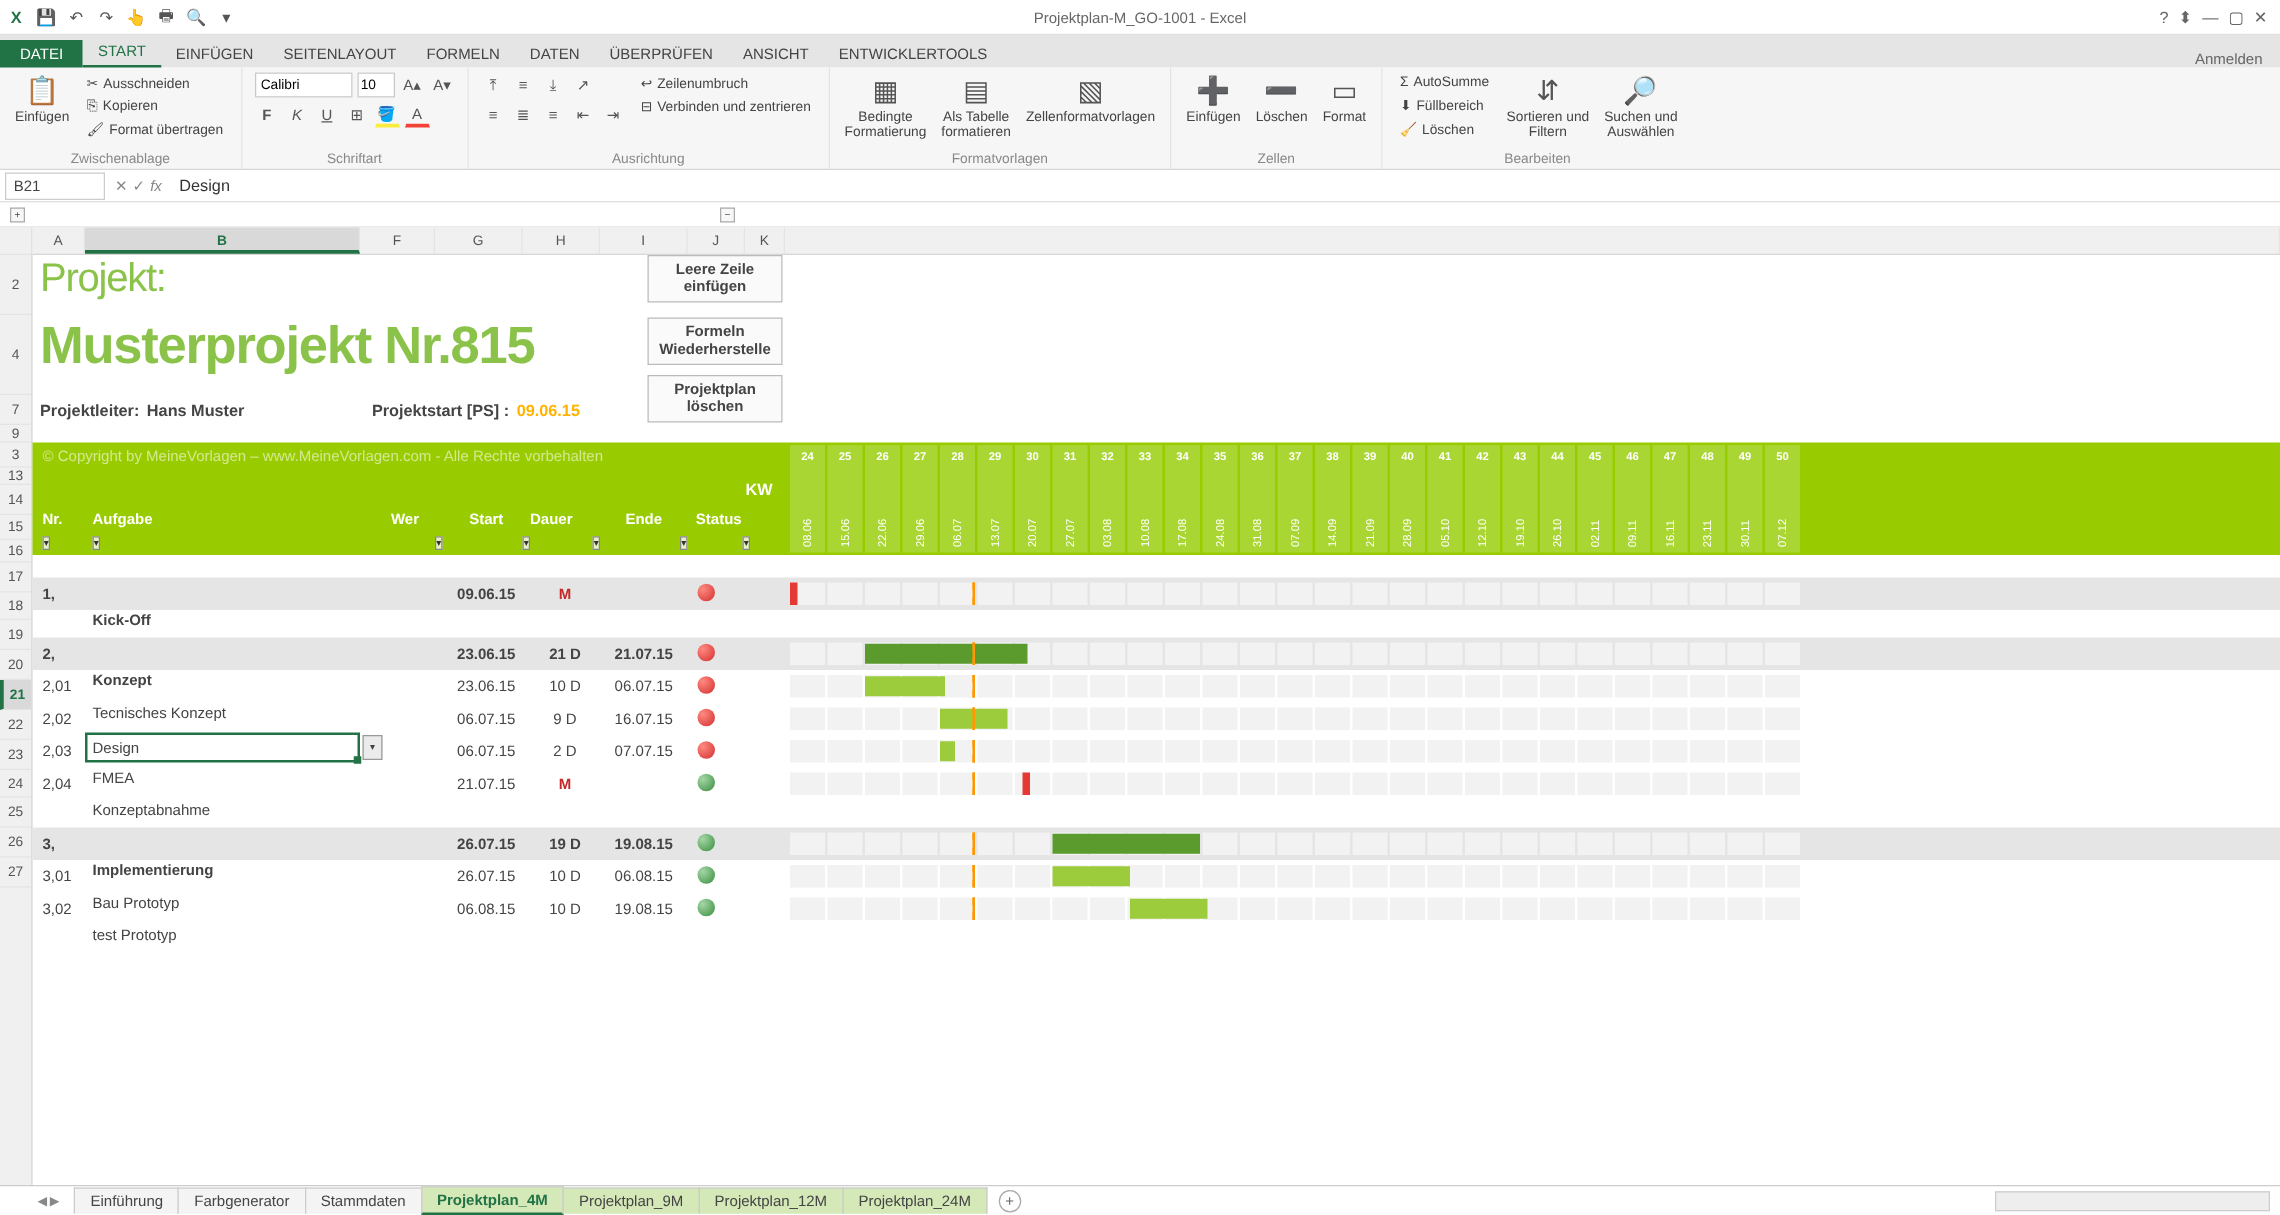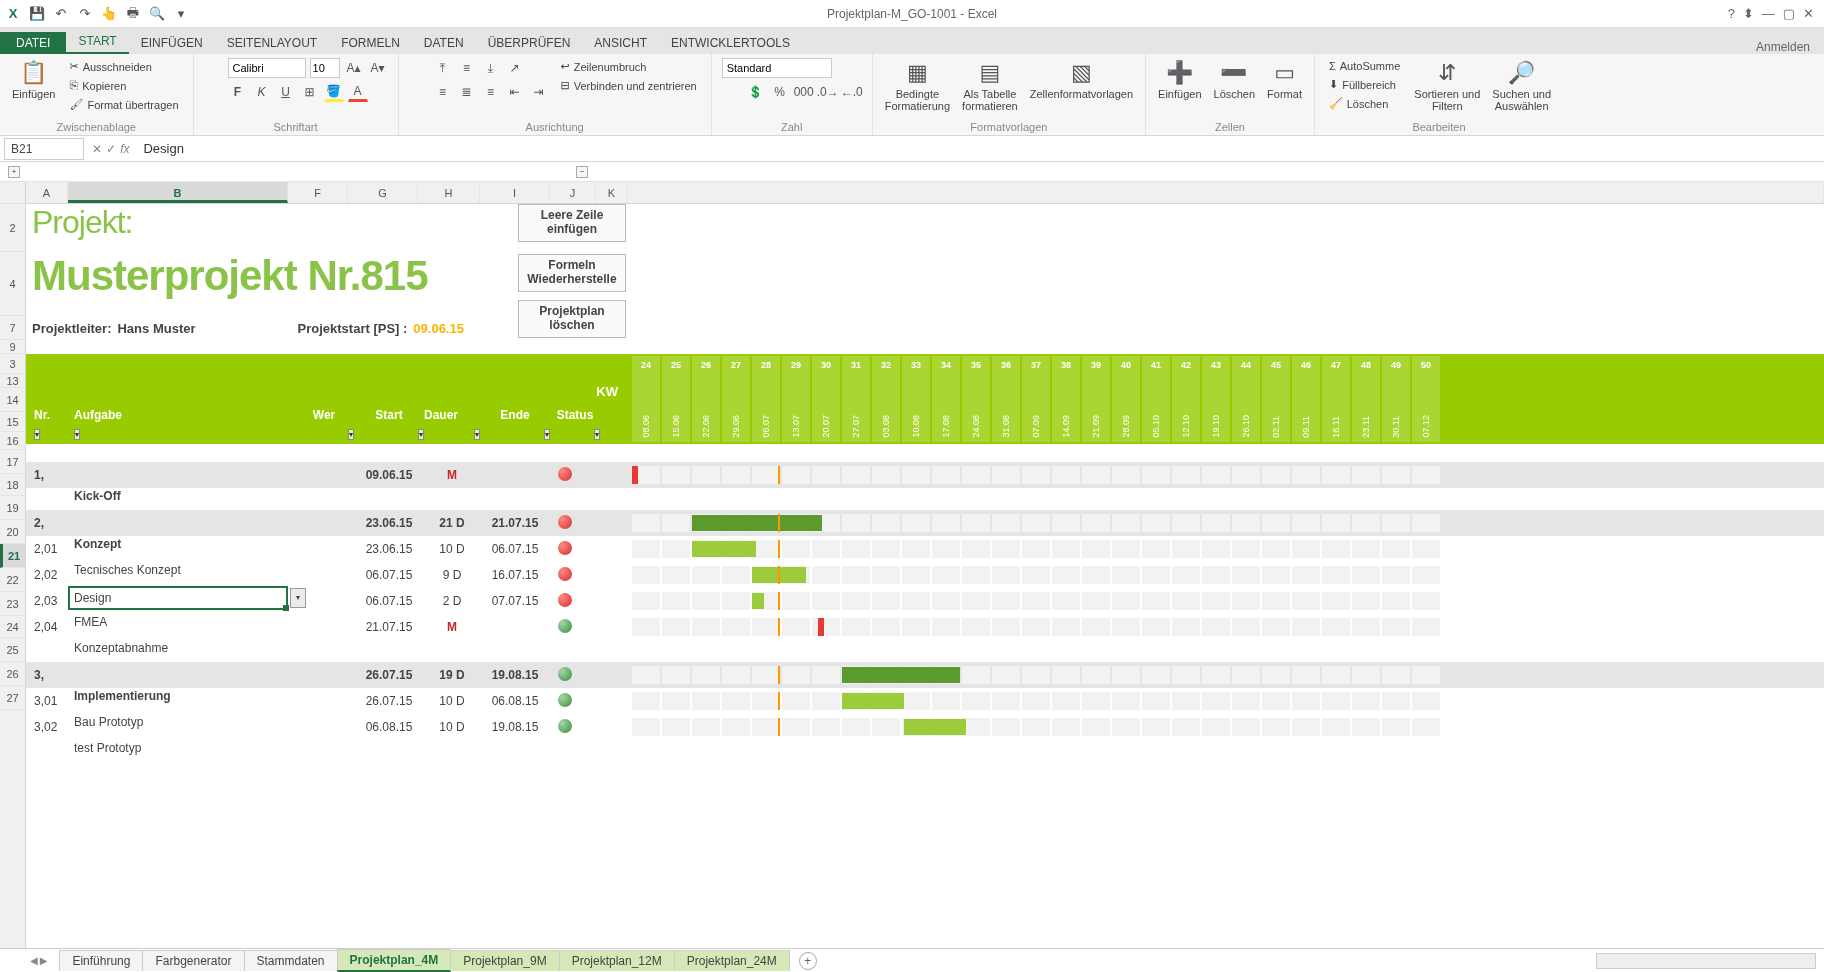--- a/index.html
+++ b/index.html
@@ -18,21 +18,21 @@
   .ribbon-tabs .tab.active { color: #217346; border-bottom: 2px solid #217346; }
   .ribbon-tabs .signin { margin-left: auto; font-size: 12px; color: #666; padding-right: 14px; cursor: pointer; }
 
   .ribbon { height: 82px; background: #f6f6f6; border-bottom: 1px solid #d6d6d6; display: flex; }
   .rgroup { border-right: 1px solid #e3e3e3; padding: 4px 10px 2px; display: flex; flex-direction: column; justify-content: space-between; }
   .rgroup .body { display: flex; align-items: flex-start; gap: 8px; flex: 1; }
   .rgroup .label { text-align: center; font-size: 11px; color: #888; }
   .bigbtn { display: flex; flex-direction: column; align-items: center; gap: 2px; cursor: pointer; padding: 2px; }
   .bigbtn .icn { width: 26px; height: 26px; font-size: 22px; display: flex; align-items: center; justify-content: center; color: #555; }
   .bigbtn .lbl { font-size: 11px; text-align: center; line-height: 1.1; color: #444; }
-  .mini-row { display: flex; gap: 4px; align-items: center; margin-left: 24px; }
+  .mini-row { display: flex; gap: 4px; align-items: center; }
   .mini { width: 20px; height: 20px; border: 1px solid transparent; display: inline-flex; align-items: center; justify-content: center; font-size: 12px; cursor: pointer; color: #555; }
   .fontname { width: 78px; height: 20px; border: 1px solid #c9c9c9; background: #fff; font-size: 11px; padding: 0 4px; }
   .fontsize { width: 30px; height: 20px; border: 1px solid #c9c9c9; background: #fff; font-size: 11px; padding: 0 2px; }
   .textbtn { font-size: 11px; display: flex; align-items: center; gap: 4px; cursor: pointer; padding: 2px 4px; color: #444; }
   .vcol { display: flex; flex-direction: column; gap: 2px; }
 
   .formula-bar { height: 26px; border-bottom: 1px solid #d6d6d6; display: flex; align-items: center; background: #fff; }
   .namebox { width: 80px; height: 22px; border: 1px solid #ccc; margin-left: 4px; padding: 0 6px; font-size: 12px; display: flex; align-items: center; }
   .fx-icons { display: flex; gap: 4px; padding: 0 8px; color: #888; }
   .fx-input { flex: 1; padding: 0 6px; font-size: 13px; color: #333; }
@@ -216,33 +216,20 @@
           </div>
         <div class="textbtn">
             <span>⊟</span>
             <span>Verbinden und zentrieren</span>
           </div>
       </div>
     </div>
     <div class="label">Ausrichtung</div>
   </div>
 
-  <div class="rgroup">
-    <div class="body vcol" style="gap:4px">
-      <input class="fontname" style="width: 110px;" value="Standard">
-      <div class="mini-row">
-        <span class="mini">💲</span>
-        <span class="mini">%</span>
-        <span class="mini">000</span>
-        <span class="mini">.0→</span>
-        <span class="mini">←.0</span>
-      </div>
-    </div>
-    <div class="label">Zahl</div>
-  </div>
 
   <div class="rgroup">
     <div class="body">
       <div class="bigbtn">
           <div class="icn">▦</div>
           <div class="lbl" style="white-space:pre-line">Bedingte
 Formatierung</div>
         </div>
       <div class="bigbtn">
           <div class="icn">▤</div>
@@ -377,20 +364,21 @@
 einfügen</div>
     <div class="side-btn" style="top:72px">Formeln
 Wiederherstelle</div>
     <div class="side-btn" style="top:118px">Projektplan
 löschen</div>
 
     <div style="height:14px"></div>
 
     <div class="greenband">
       <div class="left">
+        <div class="copy">© Copyright by MeineVorlagen – www.MeineVorlagen.com - Alle Rechte vorbehalten</div>
         <div class="kw">KW</div>
         <div class="thead">
           <span style="width:40px">Nr.</span>
           <span style="width:220px">Aufgabe</span>
           <span style="width:60px;text-align:center">Wer</span>
           <span style="width:70px;text-align:center">Start</span>
           <span style="width:56px;text-align:left">Dauer</span>
           <span style="width:70px;text-align:center">Ende</span>
           <span style="width:50px;text-align:center">Status</span>
         </div>

